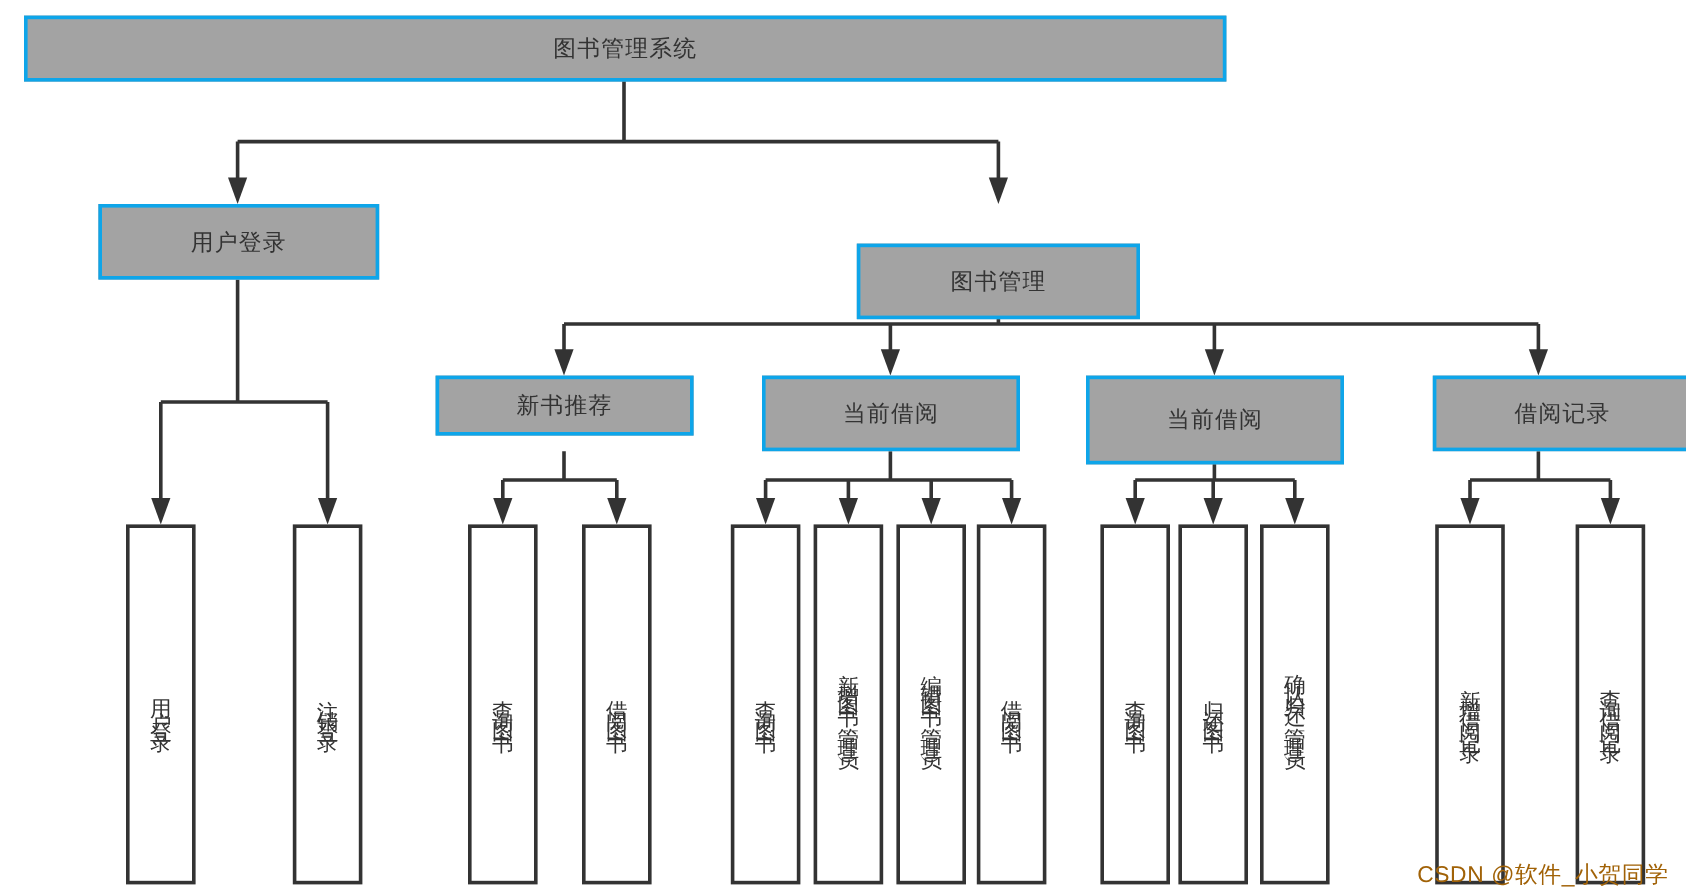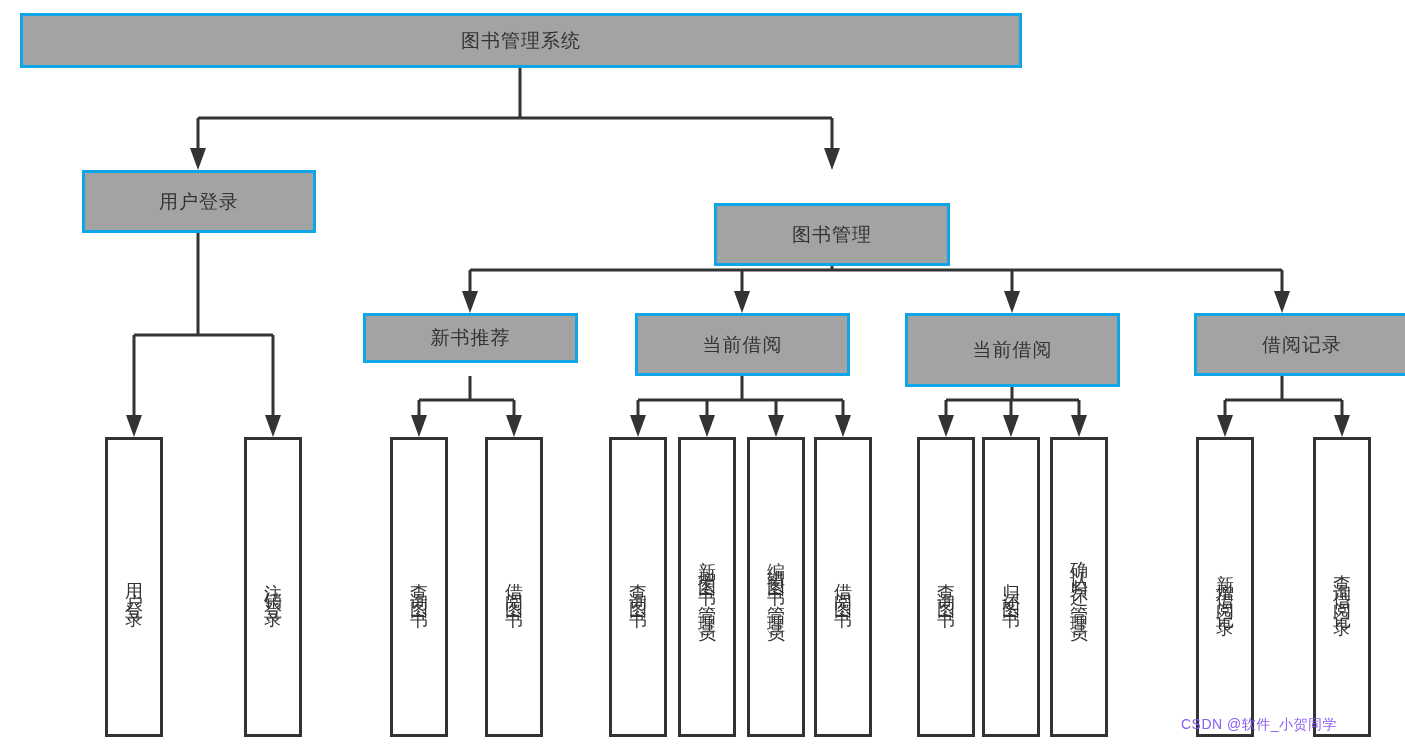--- a/index.html
+++ b/index.html
@@ -25,21 +25,21 @@
     border:3px solid #333333; background:#ffffff;
     display:flex; align-items:center; justify-content:center;
   }
   .vtext {
     writing-mode:vertical-rl;
     font-size:18px; color:#333333;
     letter-spacing:9px; line-height:1; white-space:nowrap;
   }
   .watermark {
     position:absolute; left:1181px; top:716px;
-    font-size:14px; color:#8b5cf6; letter-spacing:0.5px;
+    font-size:19px; color:#a16207; letter-spacing:0.5px;
     z-index:5;
   }
 </style>
 </head>
 <body>
 
 <div class="canvas">
 
   <svg class="connector-layer" width="1405" height="747" viewBox="0 0 1405 747">
 

